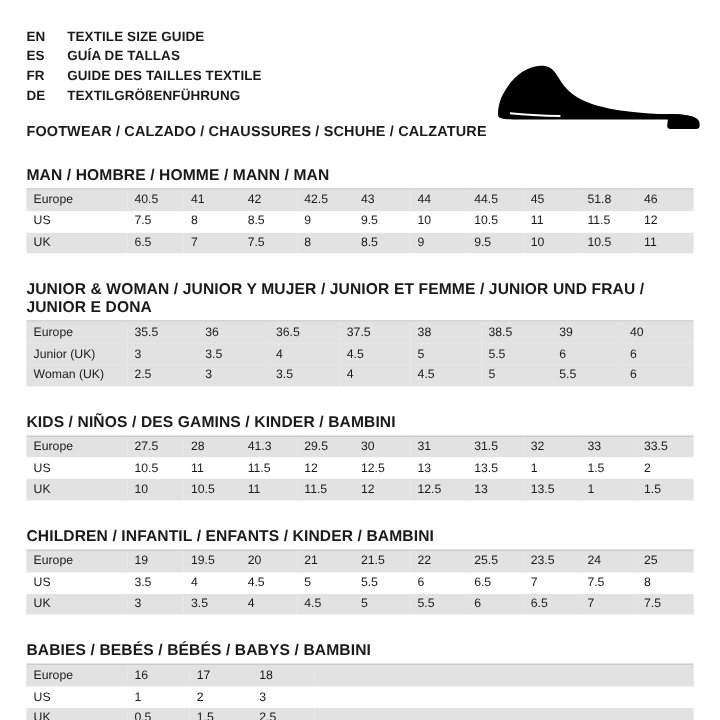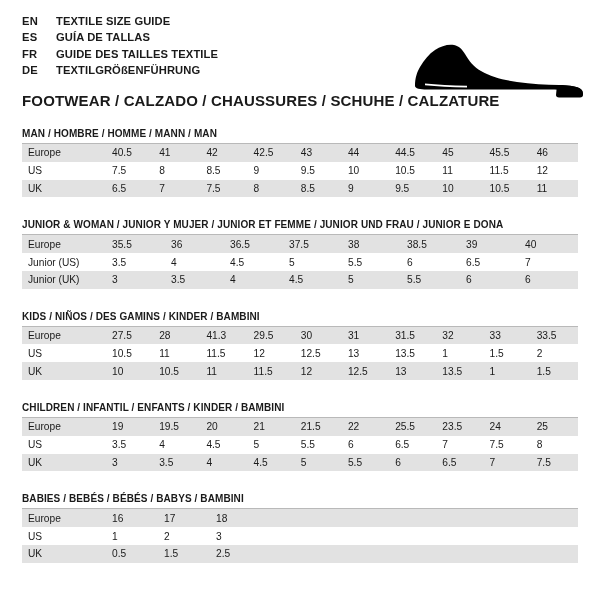--- a/index.html
+++ b/index.html
@@ -12,21 +12,21 @@
     background: #ffffff;
     font-family: "Liberation Sans", sans-serif;
     color: #1a1a1a;
     overflow: hidden;
   }
   .page {
     position: relative;
     width: 600px;
     height: 600px;
     box-sizing: border-box;
-    padding: 14px 22px 0 22px;
+    padding: 24px 22px 0 22px;
   }
   
   .header {
     position: relative;
     height: 92px;
   }
   .lang-table {
     border-collapse: collapse;
     font-size: 11.2px;
     line-height: 1.32;
@@ -46,31 +46,31 @@
     letter-spacing: 0.1px;
   }
   .shoe-icon {
     position: absolute;
     top: 18px;
     left: 385px;
     width: 180px;
     height: 70px;
   }
   .section-title {
-    font-size: 15px;
+    font-size: 12px;
     font-weight: bold;
     letter-spacing: 0.15px;
     margin-top: 12px;
   }
   
   .group {
     margin-top: 22px;
   }
   .group-title {
-    font-size: 10px;
+    font-size: 13px;
     font-weight: bold;
     letter-spacing: 0.1px;
     padding-bottom: 4px;
     border-bottom: 1px solid #b9b9b9;
     margin-bottom: 0;
   }
   table.sizes {
     border-collapse: collapse;
     width: 100%;
     font-size: 10.2px;
@@ -145,21 +145,21 @@
         <tr class="shaded">
           <td class="rowlabel">Europe</td>
           <td>40.5</td>
           <td>41</td>
           <td>42</td>
           <td>42.5</td>
           <td>43</td>
           <td>44</td>
           <td>44.5</td>
           <td>45</td>
-          <td>45.5</td>
+          <td>51.8</td>
           <td>46</td>
         </tr>
         <tr>
           <td class="rowlabel">US</td>
           <td>7.5</td>
           <td>8</td>
           <td>8.5</td>
           <td>9</td>
           <td>9.5</td>
           <td>10</td>
@@ -204,40 +204,40 @@
           <td class="rowlabel">Europe</td>
           <td>35.5</td>
           <td>36</td>
           <td>36.5</td>
           <td>37.5</td>
           <td>38</td>
           <td>38.5</td>
           <td>39</td>
           <td>40</td>
         </tr>
-        <tr>
-          <td class="rowlabel">Junior (US)</td>
-          <td>3.5</td>
-          <td>4</td>
-          <td>4.5</td>
-          <td>5</td>
-          <td>5.5</td>
-          <td>6</td>
-          <td>6.5</td>
-          <td>7</td>
-        </tr>
         <tr class="shaded">
           <td class="rowlabel">Junior (UK)</td>
           <td>3</td>
           <td>3.5</td>
           <td>4</td>
           <td>4.5</td>
           <td>5</td>
           <td>5.5</td>
           <td>6</td>
+          <td>6</td>
+        </tr>
+        <tr class="shaded">
+          <td class="rowlabel">Woman (UK)</td>
+          <td>2.5</td>
+          <td>3</td>
+          <td>3.5</td>
+          <td>4</td>
+          <td>4.5</td>
+          <td>5</td>
+          <td>5.5</td>
           <td>6</td>
         </tr>
       </tbody>
     </table>
   </div>
 
   <div class="group">
     <div class="group-title">KIDS / NIÑOS / DES GAMINS / KINDER / BAMBINI</div>
     <table class="sizes">
       <colgroup>

